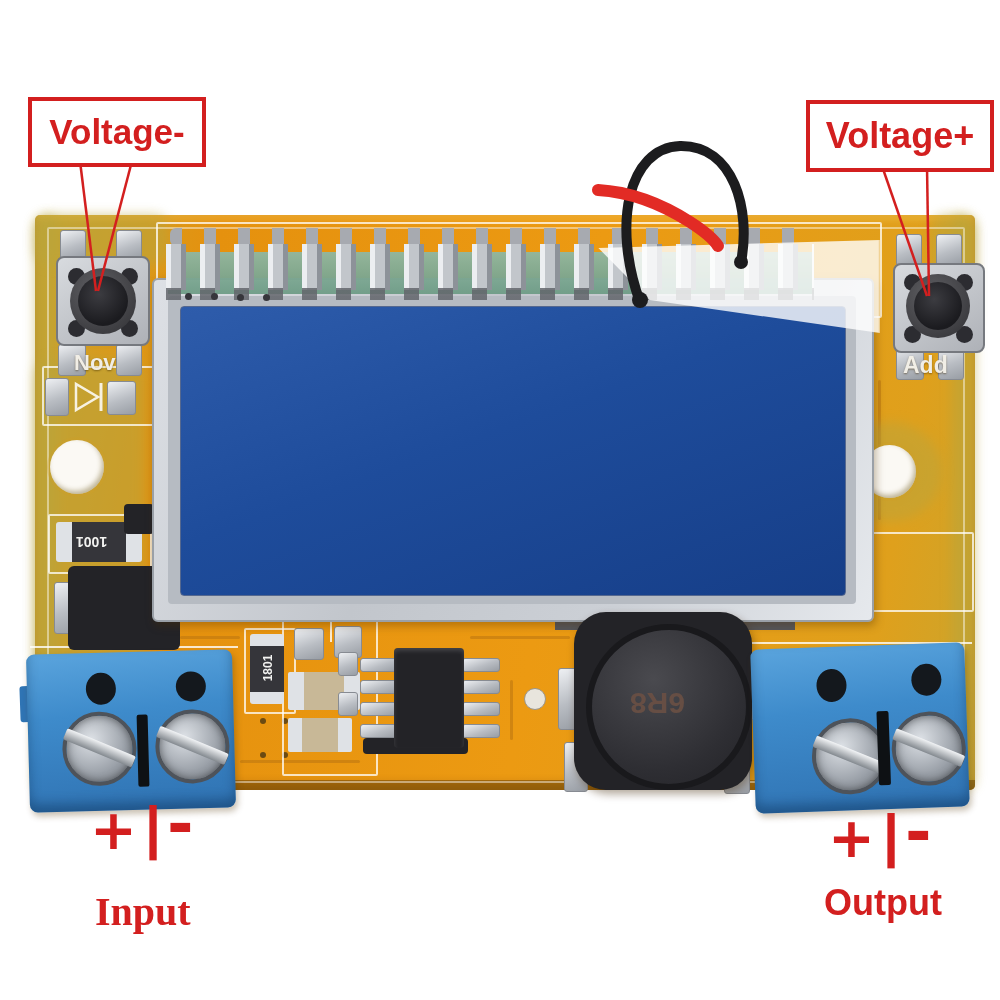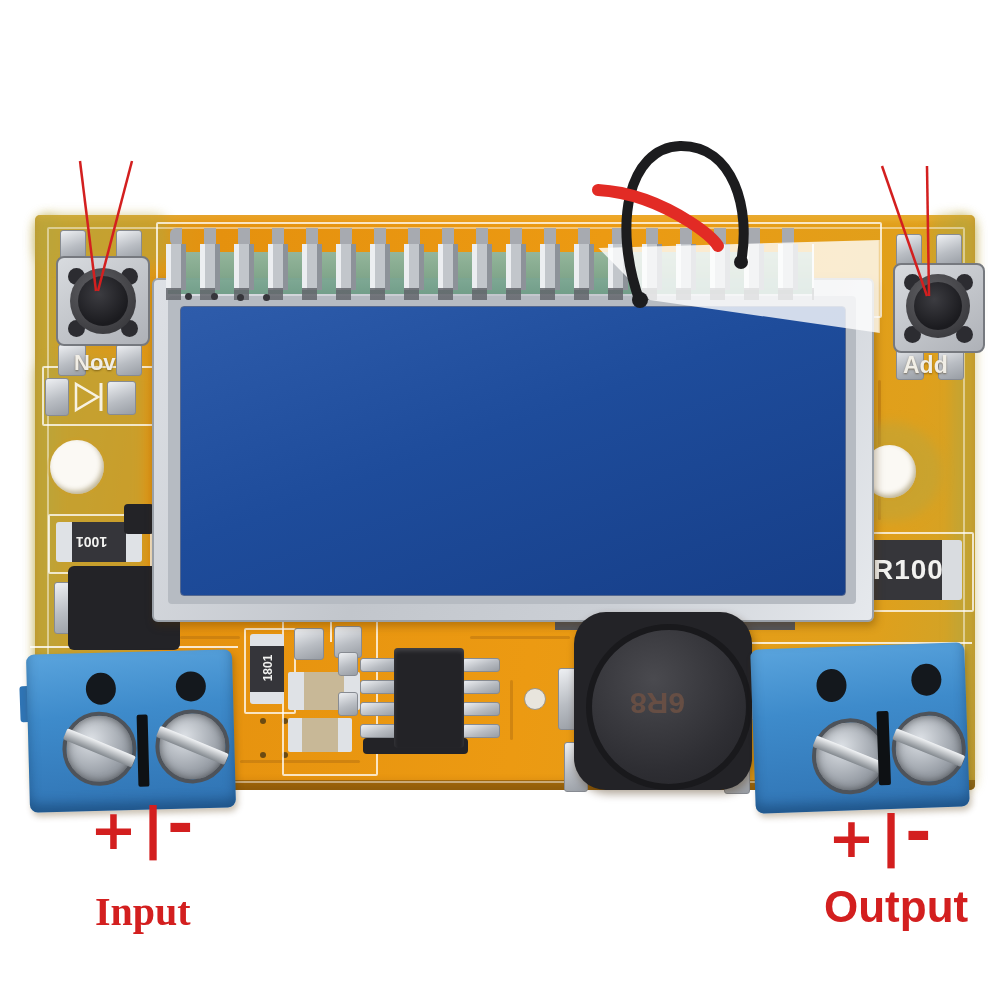--- a/index.html
+++ b/index.html
@@ -173,24 +173,20 @@
   <div class="pad z3" style="left:462px;top:702px;width:36px;height:12px;"></div>
   <div class="pad z3" style="left:462px;top:724px;width:36px;height:12px;"></div>
   <div class="chip-black z4" style="left:394px;top:648px;width:70px;height:100px;
        box-shadow:inset 0 3px 4px rgba(255,255,255,.15);"></div>
   <div class="abs z3" style="left:524px;top:688px;width:20px;height:20px;border-radius:50%;background:#e8e5dd;border:1px solid #9a9488;"></div>
 
   <div class="chip-black z3" style="left:363px;top:738px;width:105px;height:16px;"></div>
 
   <div class="abs z4" style="left:555px;top:612px;width:240px;height:18px;background:#55575d;"></div>
 
-  <div class="abs z4" style="left:866px;top:540px;width:96px;height:60px;border-radius:3px;
-       background:linear-gradient(90deg,#36363a 0 76px,#d9dce0 76px 96px);">
-    <span class="chip-text" style="left:7px;top:14px;font-size:28px;letter-spacing:1px;">R100</span>
-  </div>
 
   <div id="lcd-frame"></div>
   <div id="lcd-bezel"></div>
   <div id="lcd-screen"></div>
   <div class="pinrow" id="pin-green"></div>
   <div class="pinrow" id="pin-tops"></div>
   <div class="pinrow" id="pin-bodies"></div>
   <div class="pinrow" id="pin-feet"></div>
   <div class="lcd-dot" style="left:185px;top:293px;"></div>
   <div class="lcd-dot" style="left:211px;top:293px;"></div>
@@ -249,28 +245,34 @@
     <path d="M 598 190 C 632 192, 665 206, 690 222 C 704 231, 713 238, 718 246" fill="none" style="stroke:var(--wire-red,#e22b25)" stroke-width="12" stroke-linecap="round"></path>
 
     <g style="stroke:var(--annotation-red,#d31f1f)" stroke-width="2.5">
       <line x1="80" y1="161" x2="96" y2="291"></line>
       <line x1="132" y1="161" x2="98" y2="291"></line>
       <line x1="882" y1="166" x2="927" y2="296"></line>
       <line x1="927" y1="166" x2="929" y2="296"></line>
     </g>
   </svg>
 
+  <div class="callout" style="left:28px;top:97px;width:170px;height:62px;font-size:35px;">
+    <span>Voltage-</span>
+  </div>
+  <div class="callout" style="left:806px;top:100px;width:180px;height:64px;font-size:36px;">
+    <span>Voltage+</span>
+  </div>
 
   <div class="polarity" style="left:90px;top:802px;">
     <span class="plus">+</span>
     <span class="sep">|</span>
     <span class="minus">-</span>
   </div>
   <div class="red-label" style="left:95px;top:888px;font-size:40px;font-family:Liberation Serif, serif;">Input</div>
 
   <div class="polarity" style="left:828px;top:810px;">
     <span class="plus">+</span>
     <span class="sep">|</span>
     <span class="minus">-</span>
   </div>
-  <div class="red-label" style="left:824px;top:882px;font-size:44px;">Output</div>
+  <div class="red-label" style="left:824px;top:882px;font-size:36px;">Output</div>
 
 </div>
 
 </body></html>

